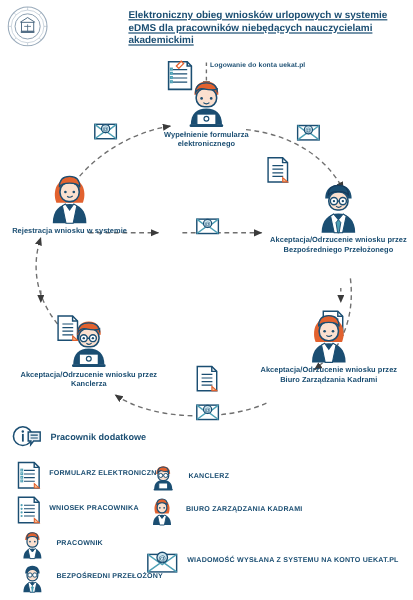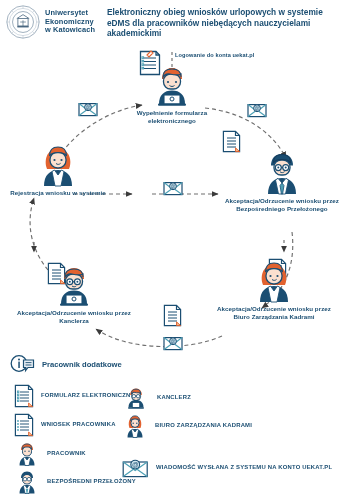--- a/index.html
+++ b/index.html
@@ -10,21 +10,21 @@
   }
   .page{position:relative;width:344px;height:500px;}
 
   
   .header{position:absolute;left:0;top:0;width:344px;height:46px;}
   .logo-wrap{position:absolute;left:6px;top:5px;display:flex;align-items:center;gap:5px;}
   .seal{width:34px;height:34px;flex:none;}
   .logo-text{font-size:7.4px;line-height:8.6px;font-weight:bold;color:#1b4e72;letter-spacing:.1px;}
   .title{
     position:absolute;left:107px;top:7px;width:232px;
-    font-size:8.3px;line-height:10.6px;font-weight:bold;color:#1b4e72;
+    font-size:8.3px;line-height:10.6px;font-weight:bold;color:#1b4e72;text-decoration:underline;
   }
 
   
   .diagram{position:absolute;left:0;top:46px;width:344px;height:305px;}
   .svgflow{position:absolute;left:0;top:0;}
 
   .node{position:absolute;width:120px;text-align:center;}
   .node .fig{display:block;margin:0 auto;}
   .node .lbl{
     font-size:6.2px;line-height:7.6px;font-weight:bold;color:#1b4e72;
@@ -74,25 +74,20 @@
             <line x1="47" y1="47" x2="50" y2="50"></line>
           <line x1="50" y1="10" x2="47" y2="13"></line>
             <line x1="13" y1="47" x2="10" y2="50"></line>
         </g>
         <rect x="21" y="24" width="18" height="13" fill="none" stroke="#4a6780" stroke-width="1.4"></rect>
         <path d="M19 24 L30 17 L41 24" fill="none" stroke="#4a6780" stroke-width="1.4"></path>
         <line x1="30" y1="27" x2="30" y2="37" stroke="#4a6780" stroke-width="1.2"></line>
         <line x1="25" y1="30" x2="35" y2="30" stroke="#4a6780" stroke-width="1.2"></line>
         <rect x="20" y="37" width="20" height="2.6" fill="#4a6780"></rect>
       </svg>
-      <div class="logo-text">
-        <div>Uniwersytet</div>
-        <div>Ekonomiczny</div>
-        <div>w Katowicach</div>
-      </div>
     </div>
 
     <div class="title">Elektroniczny obieg wniosków urlopowych w systemie eDMS dla pracowników niebędących nauczycielami akademickimi</div>
   </div>
 
   <div class="diagram">
 
     <svg class="svgflow" width="344" height="305" viewBox="0 0 344 305">
       <defs>
         <marker id="ah" markerWidth="7" markerHeight="7" refX="5.5" refY="2.6" orient="auto">

